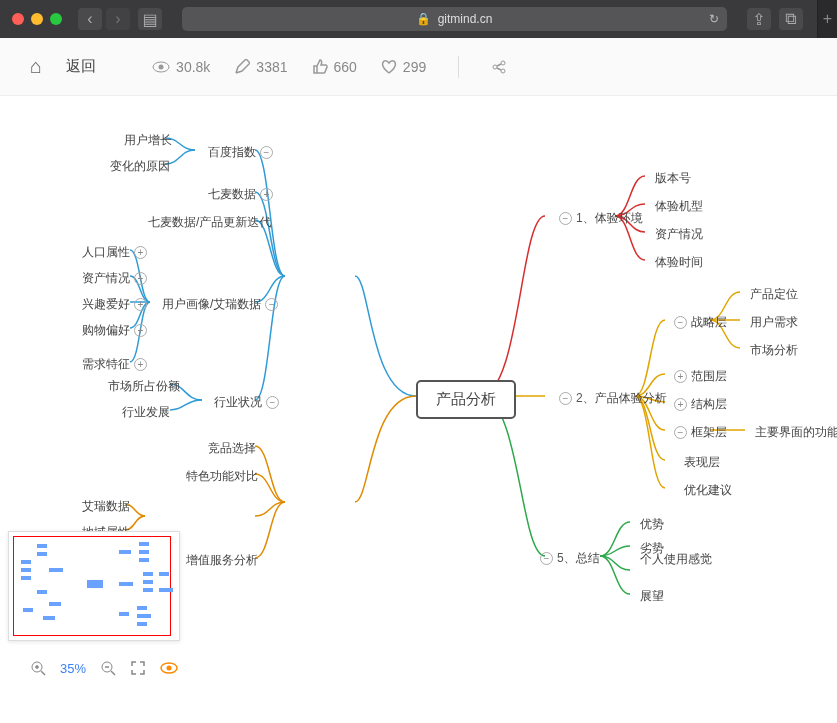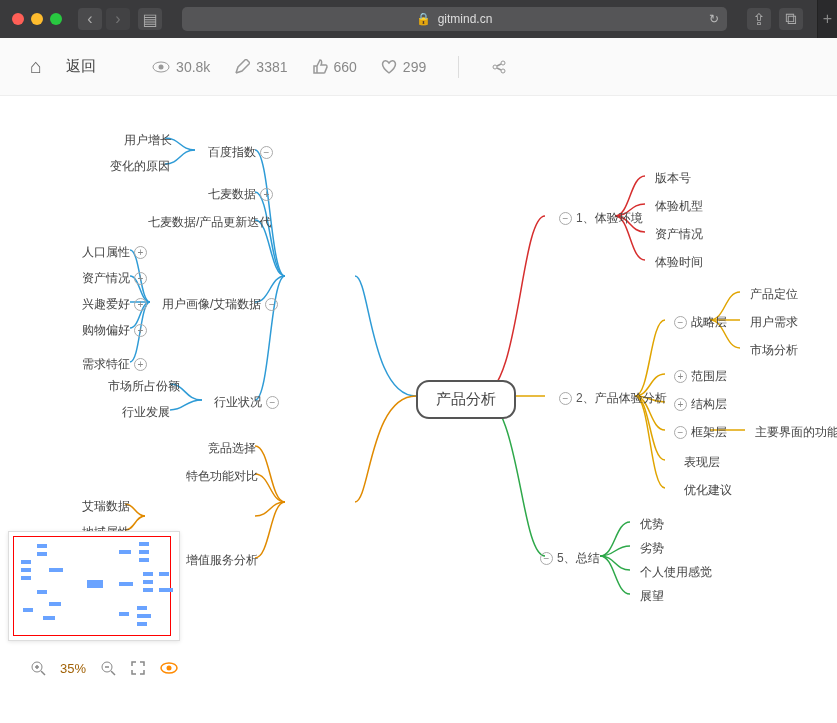--- a/index.html
+++ b/index.html
@@ -21,32 +21,32 @@
 
 
 .app-header { height: 58px; background: #fafafa; border-bottom: 1px solid #eee; display: flex; align-items: center; padding: 0 30px; gap: 24px; }
 .hdr-item { display: flex; align-items: center; gap: 6px; color: #888; font-size: 14px; }
 .back-btn { color: #444; font-size: 15px; }
 .divider { width: 1px; height: 22px; background: #ddd; margin: 0 8px; }
 
 
 .canvas { position: relative; width: 837px; height: 600px; background: #fff; }
 .node { position: absolute; font-size: 12px; color: #444; padding: 4px 10px; white-space: nowrap; }
-.root { border: 2px solid #555; border-radius: 13px; font-size: 15px; font-weight: 500; background: #fff; padding: 8px 18px; }
+.root { border: 2px solid #555; border-radius: 5px; font-size: 15px; font-weight: 500; background: #fff; padding: 8px 18px; }
 .idx { color: #555; }
 .toggle { display: inline-block; width: 13px; height: 13px; border: 1px solid #aaa; border-radius: 50%; font-size: 10px; line-height: 11px; text-align: center; color: #888; vertical-align: middle; margin: 0 4px; cursor: pointer; }
 svg.lines { position: absolute; top: 0; left: 0; pointer-events: none; }
 
 
 .minimap { position: absolute; left: 8px; bottom: 55px; width: 172px; height: 110px; border: 1px solid #ddd; background: #fff; box-shadow: 0 1px 4px rgba(0,0,0,.1); padding: 4px; }
 .minimap .view { position: absolute; top: 4px; left: 4px; width: 158px; height: 100px; border: 1px solid red; }
 .mini-box { position: absolute; background: #6aa3ff; }
 
 
-.bottom-bar { position: absolute; bottom: 20px; left: 30px; display: flex; align-items: center; gap: 14px; color: #a16207; font-size: 13px; }
+.bottom-bar { position: absolute; bottom: 20px; left: 30px; display: flex; align-items: center; gap: 14px; color: #3b82f6; font-size: 13px; }
 .bb-icon { cursor: pointer; display: flex; align-items: center; }
 .eye-orange { color: #ff8a00; }
 
 path { stroke-width: 1.5; fill: none; }
 </style>
 </head>
 <body>
 
 <div class="browser-top">
   <div class="traffic">
@@ -180,21 +180,21 @@
 <div class="node" style="left:660px;top:268px"><span class="toggle">+</span><span>范围层</span></div>
 <div class="node" style="left:660px;top:296px"><span class="toggle">+</span><span>结构层</span></div>
 <div class="node" style="left:660px;top:324px"><span class="toggle">−</span><span>框架层</span></div>
 <div class="node" style="left:745px;top:324px">主要界面的功能区</div>
 <div class="node" style="left:674px;top:354px">表现层</div>
 <div class="node" style="left:674px;top:382px">优化建议</div>
 
 <div class="node" style="left:526px;top:450px"><span class="toggle">−</span><span class="idx">5、</span><span>总结</span></div>
 <div class="node" style="left:630px;top:416px">优势</div>
 <div class="node" style="left:630px;top:440px">劣势</div>
-<div class="node" style="left:630px;top:464px">个人使用感觉</div>
+<div class="node" style="left:630px;top:451px">个人使用感觉</div>
 <div class="node" style="left:630px;top:488px">展望</div>
 
 <div class="node" style="left:198px;top:44px"><span>百度指数</span><span class="toggle">−</span></div>
 <div class="node" style="left:114px;top:32px">用户增长</div>
 <div class="node" style="left:100px;top:58px">变化的原因</div>
 <div class="node" style="left:198px;top:86px"><span>七麦数据</span><span class="toggle">+</span></div>
 <div class="node" style="left:152px;top:196px"><span>用户画像/艾瑞数据</span><span class="toggle">−</span></div>
 <div class="node" style="left:138px;top:114px">七麦数据/产品更新迭代</div>
 <div class="node" style="left:72px;top:144px"><span>人口属性</span><span class="toggle">+</span></div>
 <div class="node" style="left:72px;top:170px"><span>资产情况</span><span class="toggle">+</span></div>

